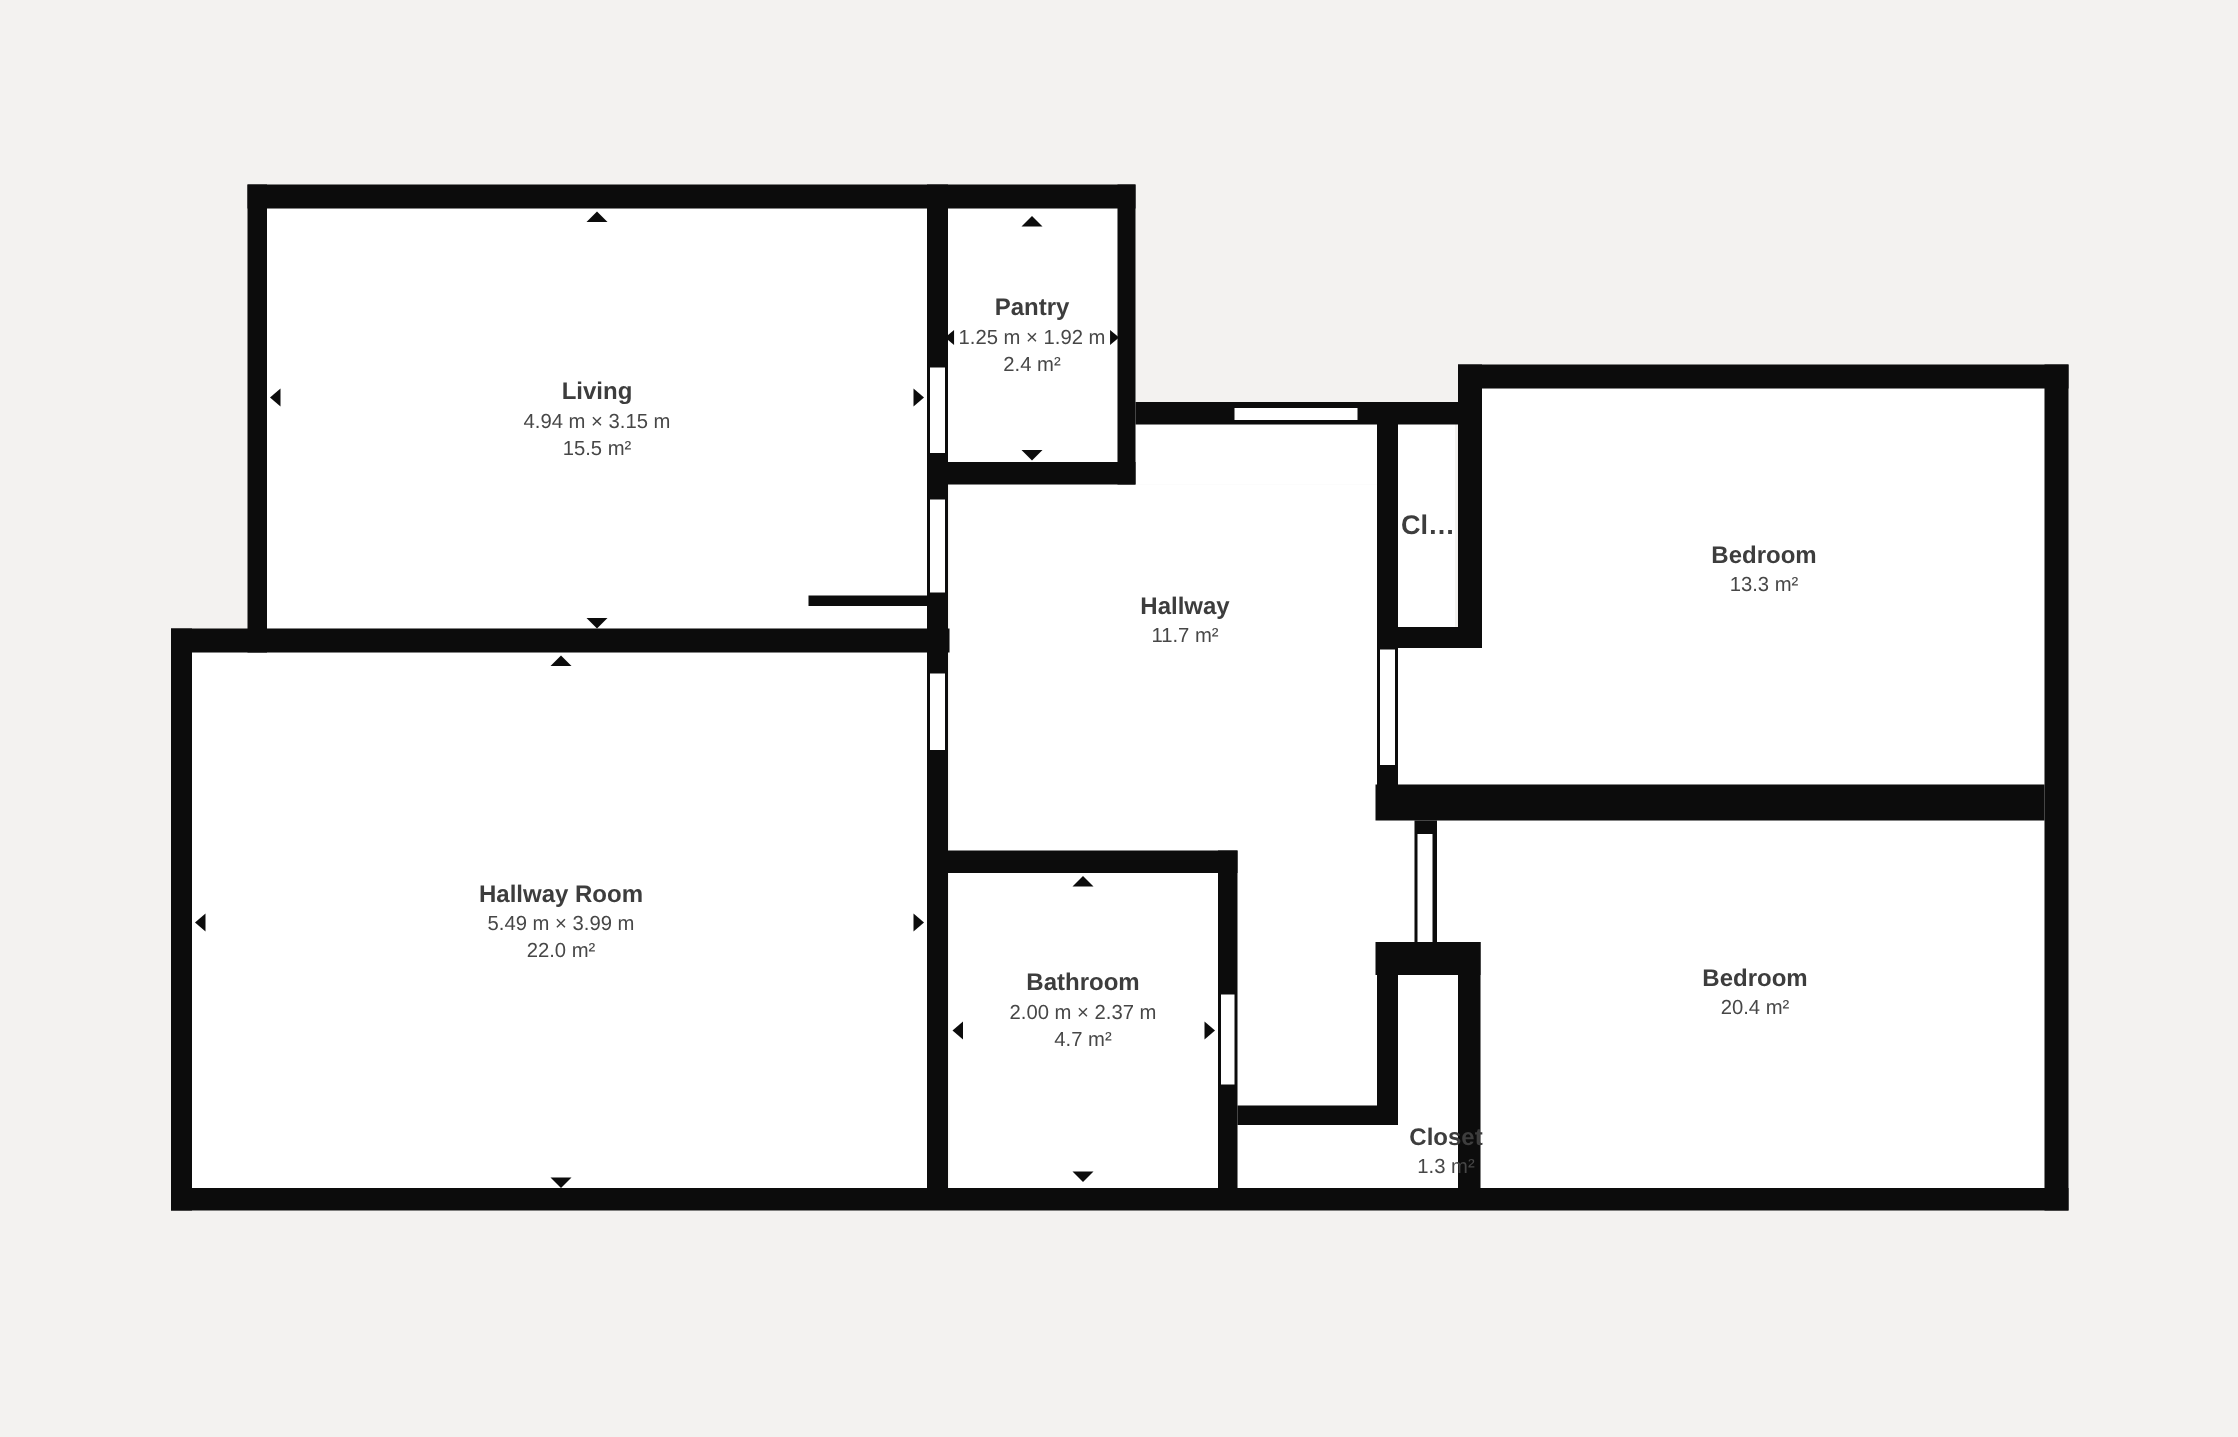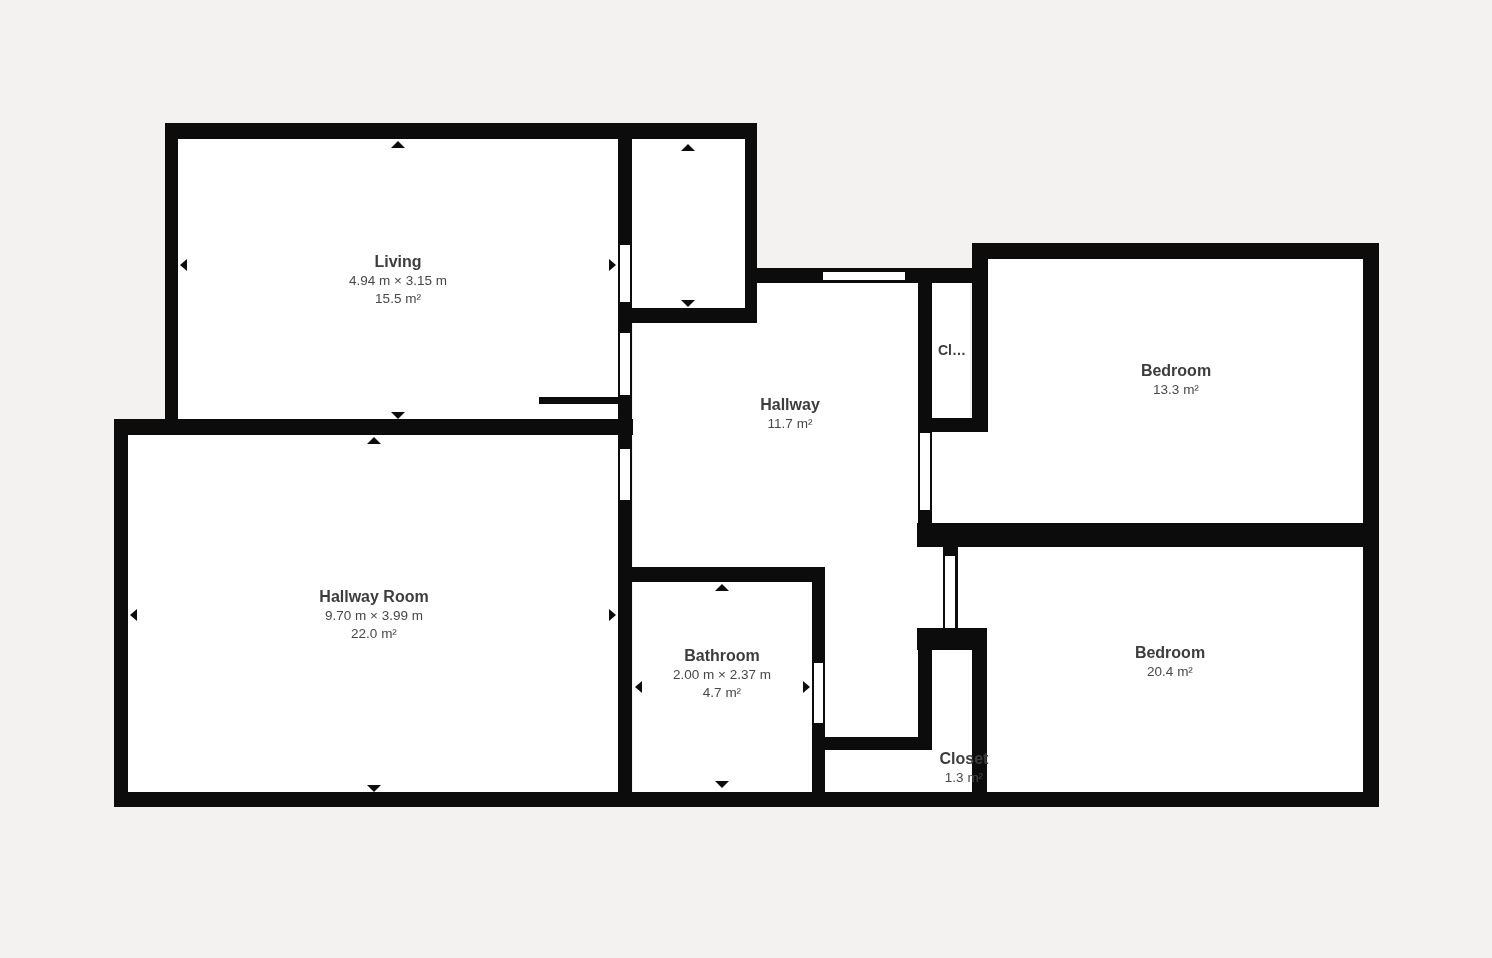--- a/index.html
+++ b/index.html
@@ -3,21 +3,21 @@
 <meta charset="utf-8">
 <style>
   html,body{margin:0;padding:0;background:#f3f2f0;}
   .stage{position:relative;width:1492px;height:958px;background:#f3f2f0;overflow:hidden;
          font-family:"Liberation Sans",sans-serif;}
   .floor{position:absolute;background:#ffffff;}
   .wall{position:absolute;background:#0c0c0c;}
   .door{position:absolute;background:#ffffff;}
   .label{position:absolute;transform:translate(-50%,-50%);text-align:center;white-space:nowrap;}
   .rname{font-size:16px;font-weight:700;color:#3d3d3d;line-height:20px;}
-  .rname.small{font-size:14px;}
+  .rname.small{font-size:18px;}
   .rdim,.rarea{font-size:13.5px;color:#474747;line-height:18px;}
   .dimrow{display:flex;align-items:center;justify-content:center;gap:3px;}
   
   .arr{position:absolute;width:0;height:0;}
   .arr-up{border-left:7px solid transparent;border-right:7px solid transparent;border-bottom:7px solid #0c0c0c;}
   .arr-down{border-left:7px solid transparent;border-right:7px solid transparent;border-top:7px solid #0c0c0c;}
   .arr-left{border-top:6px solid transparent;border-bottom:6px solid transparent;border-right:7px solid #0c0c0c;}
   .arr-right{border-top:6px solid transparent;border-bottom:6px solid transparent;border-left:7px solid #0c0c0c;}
   .tri{display:inline-block;width:0;height:0;}
   .tri-l{border-top:5px solid transparent;border-bottom:5px solid transparent;border-right:6px solid #0c0c0c;}
@@ -92,38 +92,47 @@
   <div class="arr arr-down" style="left:715px;top:781px"></div>
   <div class="arr arr-left" style="left:635px;top:681px"></div>
   <div class="arr arr-right" style="left:803px;top:681px"></div>
 
   <div class="label" style="left:398px;top:280px">
     <div class="rname">Living</div>
     <div class="rdim">4.94 m × 3.15 m</div>
     <div class="rarea">15.5 m²</div>
   </div>
 
+  <div class="label" style="left:688px;top:224px">
+    <div class="rname">Pantry</div>
+    <div class="rdim dimrow">
+      <span class="tri tri-l"></span>
+        <span>1.25 m × 1.92 m</span>
+        <span class="tri tri-r"></span>
+    </div>
+    <div class="rarea">2.4 m²</div>
+  </div>
 
   <div class="label" style="left:790px;top:414px">
     <div class="rname">Hallway</div>
     <div class="rarea">11.7 m²</div>
   </div>
 
   <div class="label" style="left:952px;top:350px">
     <div class="rname small">Cl…</div>
   </div>
 
   <div class="label" style="left:1176px;top:380px">
     <div class="rname">Bedroom</div>
     <div class="rarea">13.3 m²</div>
   </div>
 
   <div class="label" style="left:374px;top:615px">
     <div class="rname">Hallway Room</div>
-    <div class="rdim">9.70 m × 3.99 m</div>
+    <div class="rdim">5.49 m × 3.99 m</div>
     <div class="rarea">22.0 m²</div>
   </div>
 
   <div class="label" style="left:722px;top:674px">
     <div class="rname">Bathroom</div>
     <div class="rdim">2.00 m × 2.37 m</div>
     <div class="rarea">4.7 m²</div>
   </div>
 
   <div class="label" style="left:964px;top:768px">

